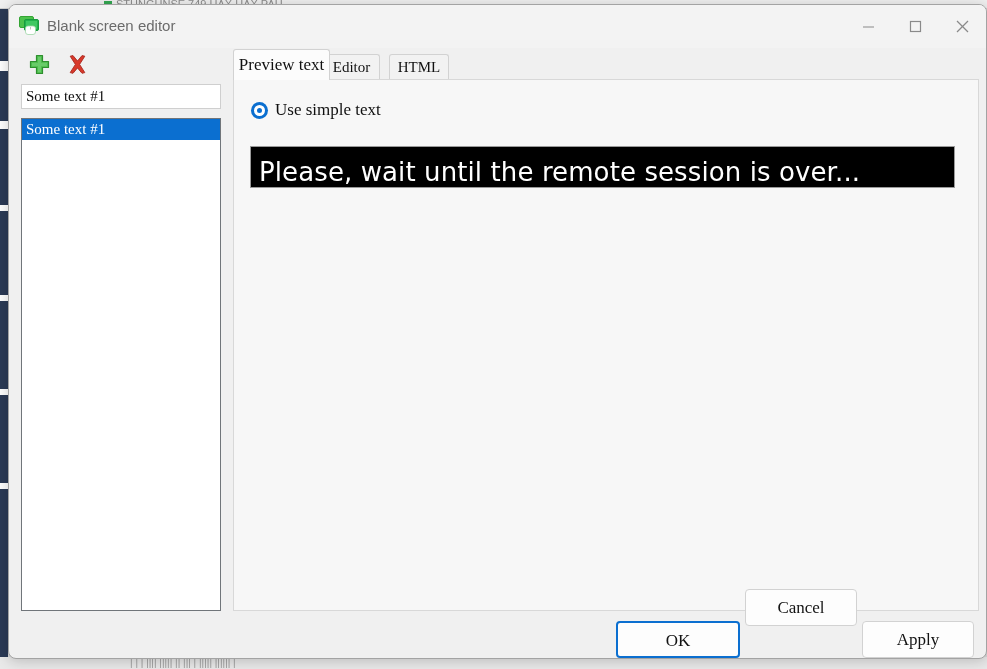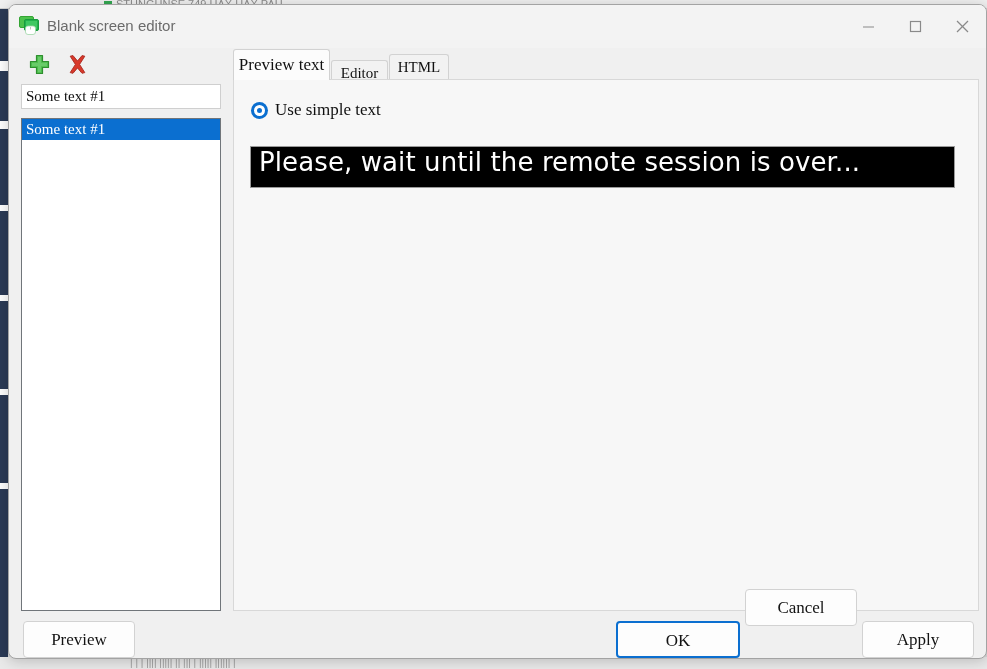--- a/index.html
+++ b/index.html
@@ -207,23 +207,23 @@
   #tab-simple {
     left: 6px;
     width: 97px;
     height: 31px;
     line-height: 29px;
     font-size: 17px;
     border-top-left-radius: 3px;
     border-top-right-radius: 3px;
   }
   #tab-editor {
-    left: 104px;
+    left: 96px;
     width: 57px;
-    height: 20px;
+    height: 26px;
     line-height: 24px;
     font-size: 15px;
     border-top-left-radius: 3px;
     border-top-right-radius: 3px;
   }
   #tab-html {
     left: 162px;
     width: 60px;
     height: 26px;
     line-height: 24px;
@@ -282,21 +282,21 @@
   #preview-box {
     position: absolute;
     left: 16px;
     top: 66px;
     width: 705px;
     height: 42px;
     background: #000000;
     border: 1px solid #9a9a9a;
     box-sizing: border-box;
     display: flex;
-    align-items: flex-start;
+    align-items: flex-end;
     overflow: hidden;
   }
   #preview-text {
     color: #ffffff;
     font-family: "DejaVu Sans", sans-serif;
     font-size: 26px;
     line-height: 30px;
     white-space: nowrap;
     padding-left: 8px;
     letter-spacing: 0.1px;
@@ -447,23 +447,20 @@
         <span class="radio-inner"></span>
       </span>
       <span id="radio-label">Use simple text</span>
     </div>
 
     <div id="preview-box">
       <span id="preview-text">Please, wait until the remote session is over...</span>
     </div>
   </div>
 
-  <div class="btn" id="btn-preview">
-    <span>Preview</span>
-  </div>
   <div class="btn" id="btn-ok">
     <span>OK</span>
   </div>
   <div class="btn" id="btn-cancel">
     <span>Cancel</span>
   </div>
   <div class="btn" id="btn-apply">
     <span>Apply</span>
   </div>
 

